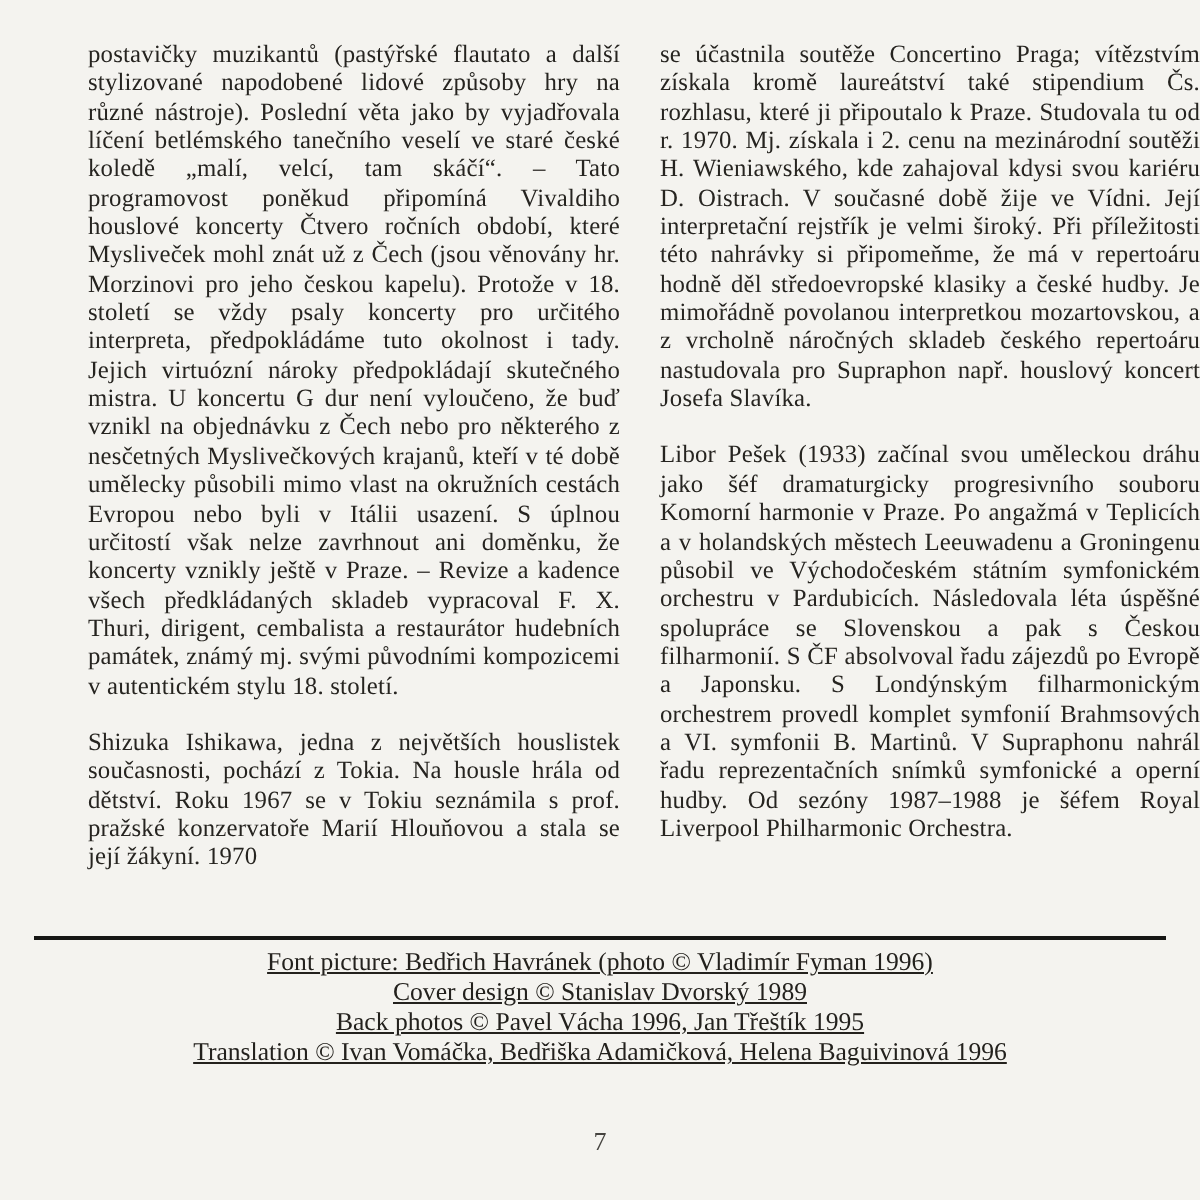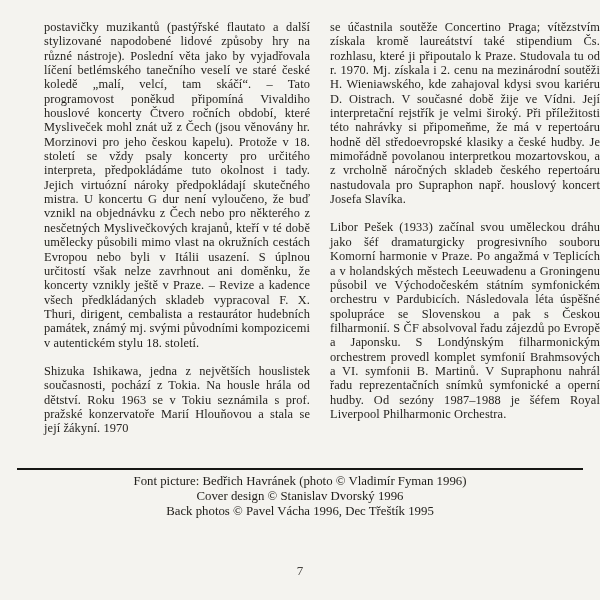--- a/index.html
+++ b/index.html
@@ -51,50 +51,52 @@
     top: 474px;
     left: 0;
     width: 600px;
     text-align: center;
     font-size: 12.8px;
     line-height: 15px;
     color: #23211d;
   }
   .credits div {
     white-space: nowrap;
+    text-decoration: underline;
   }
   .page-number {
     position: absolute;
     top: 563px;
     left: 0;
     width: 600px;
     text-align: center;
     font-size: 13px;
     color: #45433f;
   }
 </style>
 </head>
 <body>
 
 <div class="booklet-page">
 
   <div class="text-columns">
     <div class="column left">
       <p>postavičky muzikantů (pastýřské flautato a další stylizované napodobené lidové způsoby hry na různé nástroje). Poslední věta jako by vyjadřovala líčení betlémského tanečního veselí ve staré české koledě „malí, velcí, tam skáčí“. – Tato programovost poněkud připomíná Vivaldiho houslové koncerty Čtvero ročních období, které Mysliveček mohl znát už z Čech (jsou věnovány hr. Morzinovi pro jeho českou kapelu). Protože v 18. století se vždy psaly koncerty pro určitého interpreta, předpokládáme tuto okolnost i tady. Jejich virtuózní nároky předpokládají skutečného mistra. U koncertu G dur není vyloučeno, že buď vznikl na objednávku z Čech nebo pro některého z nesčetných Myslivečkových krajanů, kteří v té době umělecky působili mimo vlast na okružních cestách Evropou nebo byli v Itálii usazení. S úplnou určitostí však nelze zavrhnout ani doměnku, že koncerty vznikly ještě v Praze. – Revize a kadence všech předkládaných skladeb vypracoval F. X. Thuri, dirigent, cembalista a restaurátor hudebních památek, známý mj. svými původními kompozicemi v autentickém stylu 18. století.</p>
-      <p>Shizuka Ishikawa, jedna z největších houslistek současnosti, pochází z Tokia. Na housle hrála od dětství. Roku 1963 se v Tokiu seznámila s prof. pražské konzervatoře Marií Hlouňovou a stala se její žákyní. 1970</p>
+      <p>Shizuka Ishikawa, jedna z největších houslistek současnosti, pochází z Tokia. Na housle hrála od dětství. Roku 1967 se v Tokiu seznámila s prof. pražské konzervatoře Marií Hlouňovou a stala se její žákyní. 1970</p>
     </div>
     <div class="column right">
       <p>se účastnila soutěže Concertino Praga; vítězstvím získala kromě laureátství také stipendium Čs. rozhlasu, které ji připoutalo k Praze. Studovala tu od r. 1970. Mj. získala i 2. cenu na mezinárodní soutěži H. Wieniawského, kde zahajoval kdysi svou kariéru D. Oistrach. V současné době žije ve Vídni. Její interpretační rejstřík je velmi široký. Při příležitosti této nahrávky si připomeňme, že má v repertoáru hodně děl středoevropské klasiky a české hudby. Je mimořádně povolanou interpretkou mozartovskou, a z vrcholně náročných skladeb českého repertoáru nastudovala pro Supraphon např. houslový koncert Josefa Slavíka.</p>
       <p>Libor Pešek (1933) začínal svou uměleckou dráhu jako šéf dramaturgicky progresivního souboru Komorní harmonie v Praze. Po angažmá v Teplicích a v holandských městech Leeuwadenu a Groningenu působil ve Východočeském státním symfonickém orchestru v Pardubicích. Následovala léta úspěšné spolupráce se Slovenskou a pak s Českou filharmonií. S ČF absolvoval řadu zájezdů po Evropě a Japonsku. S Londýnským filharmonickým orchestrem provedl komplet symfonií Brahmsových a VI. symfonii B. Martinů. V Supraphonu nahrál řadu reprezentačních snímků symfonické a operní hudby. Od sezóny 1987–1988 je šéfem Royal Liverpool Philharmonic Orchestra.</p>
     </div>
   </div>
 
   <div class="divider-rule"></div>
 
   <div class="credits">
     <div>Font picture: Bedřich Havránek (photo © Vladimír Fyman 1996)</div>
-    <div>Cover design © Stanislav Dvorský 1996</div>
-    <div>Back photos © Pavel Vácha 1996, Dec Třeštík 1995</div>
+    <div>Cover design © Stanislav Dvorský 1989</div>
+    <div>Back photos © Pavel Vácha 1996, Jan Třeštík 1995</div>
+    <div>Translation © Ivan Vomáčka, Bedřiška Adamičková, Helena Baguivinová 1996</div>
   </div>
 
   <div class="page-number">7</div>
 
 </div>
 
 </body></html>

